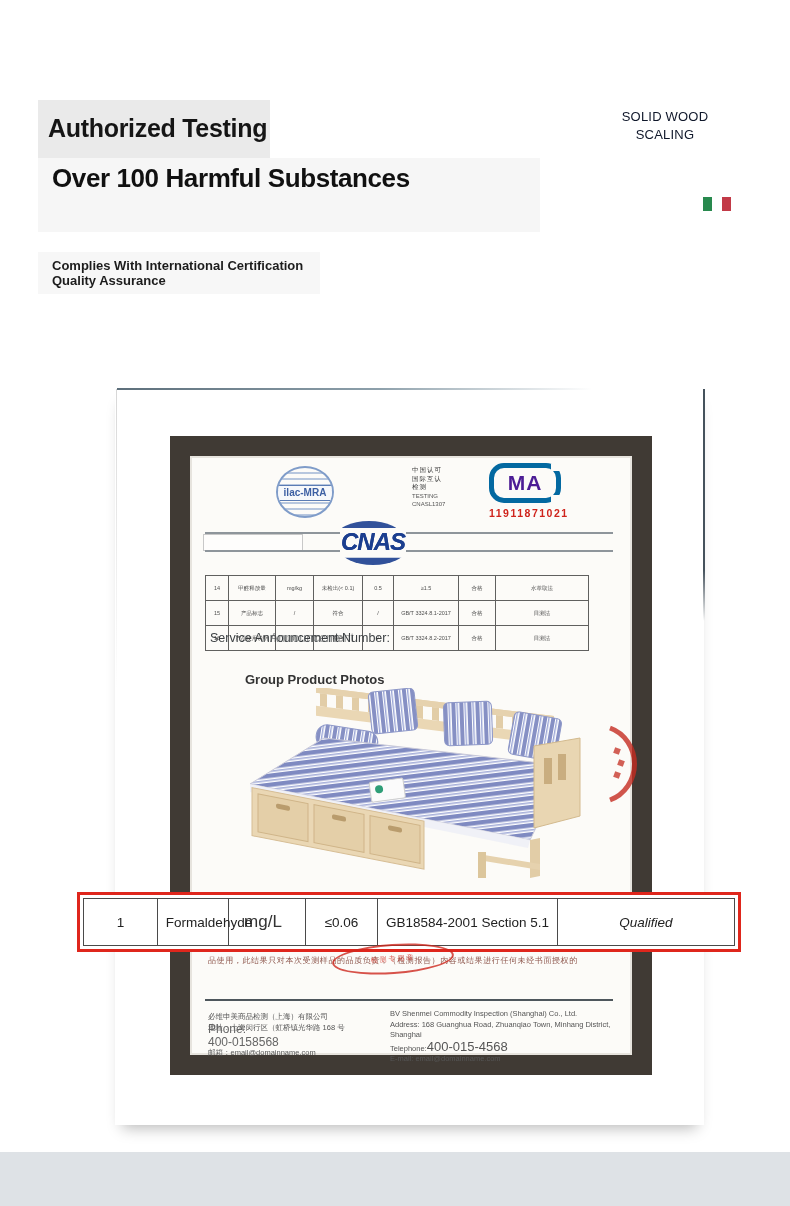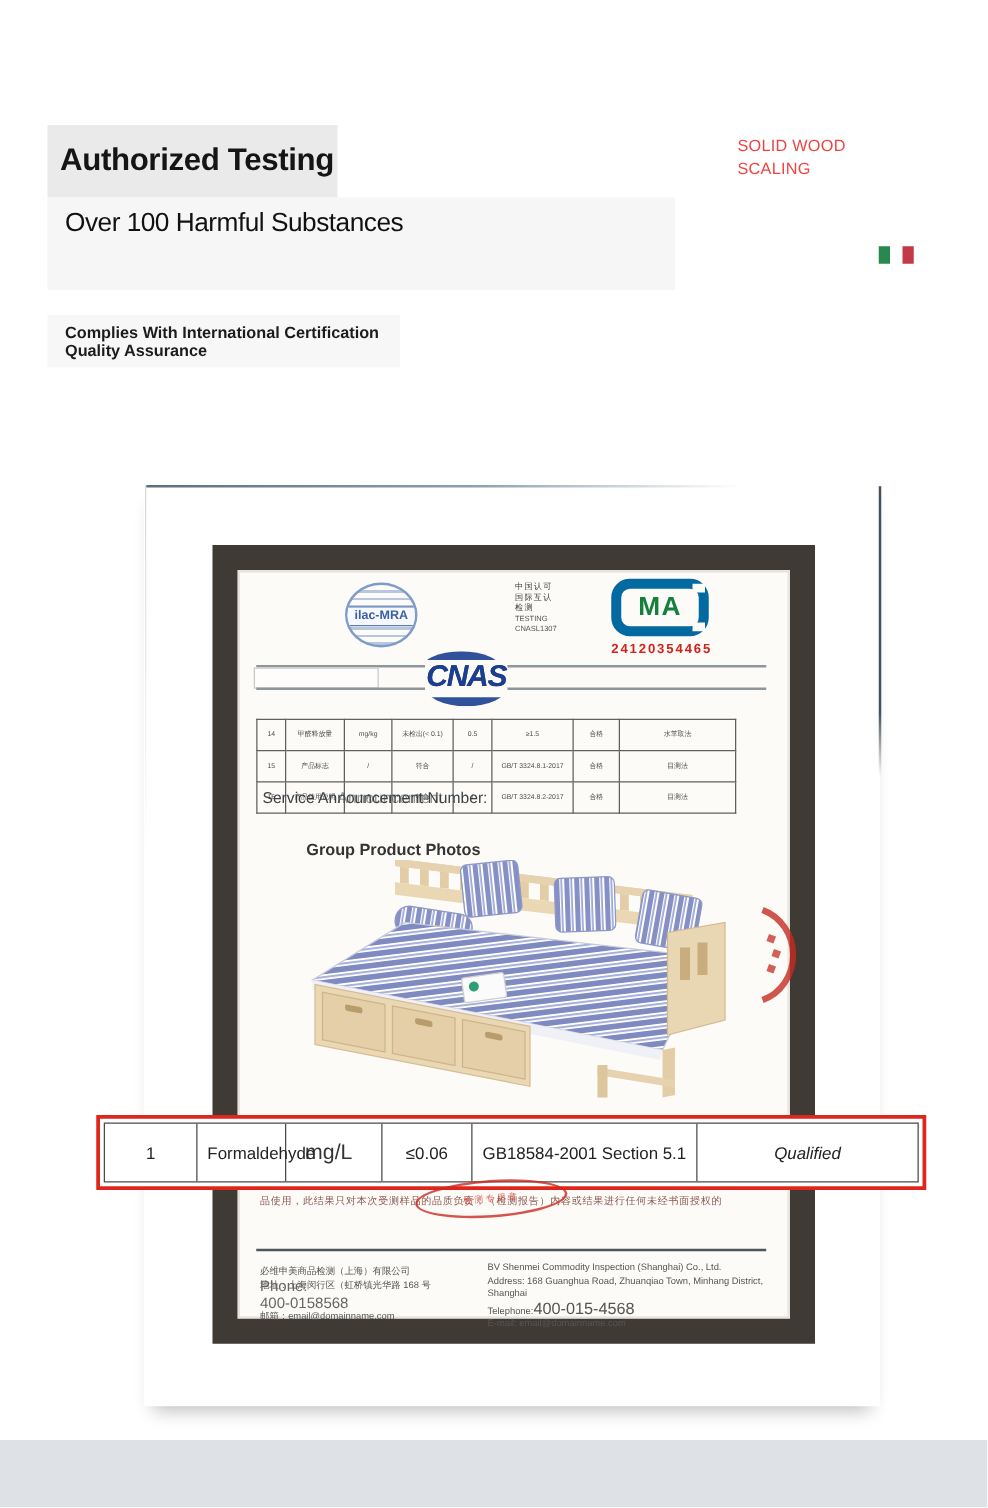--- a/index.html
+++ b/index.html
@@ -4,22 +4,22 @@
 <style>
   html,body{margin:0;padding:0;}
   body{width:790px;height:1206px;position:relative;background:#ffffff;
        font-family:"Liberation Sans", sans-serif; overflow:hidden;}
   .abs{position:absolute;}
 
   
   .block-gray{background:#eaeaea;}
   .block-light{background:#f6f6f6;}
   .page-title{font-size:25px;font-weight:bold;color:#151515;letter-spacing:-0.3px;}
-  .headline{font-size:21px;font-weight:normal;color:#111;line-height:29px;letter-spacing:-0.4px;}
-  .brand{font-size:13px;color:#ef4444;text-align:left;line-height:18px;letter-spacing:0.2px;}
+  .headline{font-size:26px;font-weight:bold;color:#111;line-height:29px;letter-spacing:-0.4px;}
+  .brand{font-size:13px;color:#0f172a;text-align:center;line-height:18px;letter-spacing:0.2px;}
   .subtitle{font-size:13px;font-weight:bold;color:#1c1c1c;line-height:15px;}
 
   .flag{width:28px;height:14px;display:flex;}
   .flag div{flex:1;}
 
   
   .card{background:#fff;box-shadow:0 10px 14px -7px rgba(0,0,0,0.28);}
   .line-top{height:2px;background:linear-gradient(to right,#5d6f7b,#8da0ab 55%,rgba(140,160,170,0));}
   .line-right{width:2px;background:linear-gradient(to bottom,#45525c 0%,#45525c 78%,rgba(69,82,92,0));}
   .line-left{width:1px;background:linear-gradient(to bottom,#d7d7d7,rgba(215,215,215,0));}
@@ -38,22 +38,22 @@
   .cnas{color:#1b3e8f;font-weight:bold;font-style:italic;font-size:24px;line-height:46px;
         text-shadow:0 0 0 #1b3e8f;position:relative;letter-spacing:-1px;}
   .cnas:before{content:"";position:absolute;left:-4px;top:2px;width:66px;height:16px;
         border-radius:50% 50% 0 0/100% 100% 0 0;background:#1b3e8f;
         clip-path:polygon(0 0,100% 0,100% 45%,0 45%);opacity:.9;}
   .cnas:after{content:"";position:absolute;left:0px;bottom:0px;width:66px;height:16px;
         border-radius:0 0 50% 50%/0 0 100% 100%;background:#1b3e8f;
         clip-path:polygon(0 55%,100% 55%,100% 100%,0 100%);opacity:.9;}
   .cn-acc{font-size:6.5px;color:#3a3a3a;line-height:8.5px;letter-spacing:1px;}
   .cn-acc .en{letter-spacing:0;font-size:6px;color:#555;}
-  .cma-box{width:62px;height:30px;border:8px solid #0369a1;border-radius:15px;
-        color:#15803d;font-weight:bold;font-size:21px;text-align:center;line-height:30px;
+  .cma-box{width:62px;height:30px;border:5px solid #0369a1;border-radius:15px;
+        color:#4c1d95;font-weight:bold;font-size:21px;text-align:center;line-height:30px;
         letter-spacing:1px;position:relative;}
   .cma-box .notch{position:absolute;right:-5px;width:10px;height:7px;background:#fcfbf8;}
   .cma-num{color:#cf241c;font-weight:bold;font-size:10.5px;letter-spacing:1.5px;margin-top:4px;}
 
   .svc-line{height:2px;background:#8e959b;}
   .svc-text{font-size:12.5px;color:#3c4043;position:relative;white-space:nowrap;}
   .svc-ghost{position:absolute;left:60px;top:0;opacity:.55;}
   .svc-box{border:1px solid #c8c8c8;background:rgba(255,255,255,.6);}
 
   table.spec{border-collapse:collapse;table-layout:fixed;width:383px;
@@ -129,21 +129,21 @@
   <div>检测</div>
   <div class="en">TESTING</div>
   <div class="en">CNASL1307</div>
 </div>
 <div class="abs" style="left:489px;top:463px;text-align:center;">
   <div class="cma-box">
     <span>MA</span>
     <div class="notch" style="top:-4px;"></div>
     <div class="notch" style="bottom:-4px;"></div>
   </div>
-  <div class="cma-num">24120354465</div>
+  <div class="cma-num">11911871021</div>
 </div>
 
 <div class="abs svc-line" style="left:205px;top:532px;width:408px;"></div>
 <div class="abs svc-box" style="left:203px;top:534px;width:98px;height:15px;"></div>
 <div class="abs svc-text" style="left:210px;top:533px;">
   <span>Service Announcement Number:</span>
   <span class="svc-ghost">Announcement</span>
 </div>
 <div class="abs svc-line" style="left:205px;top:550px;width:408px;"></div>
 

